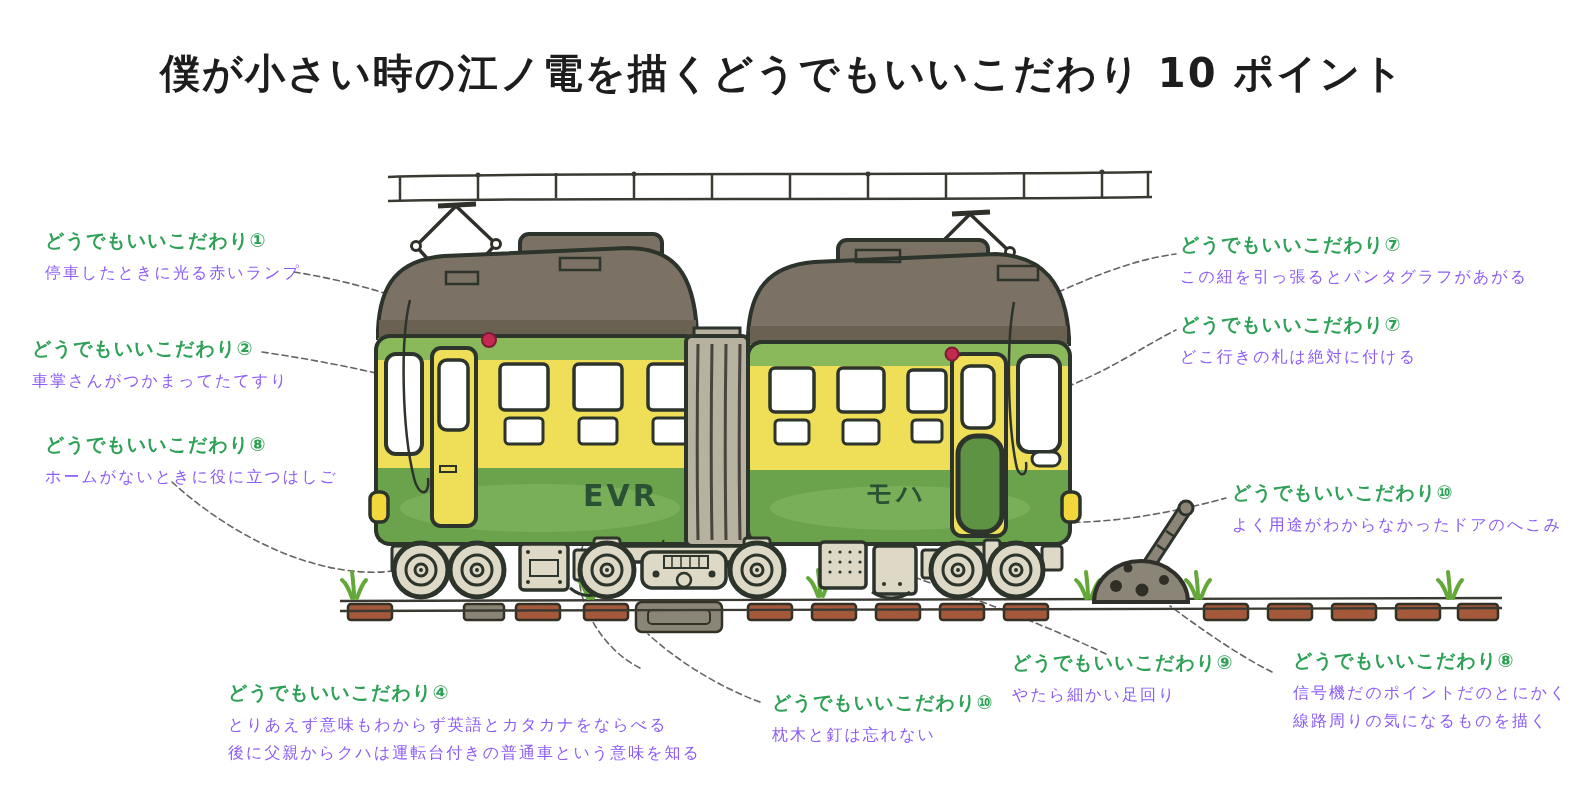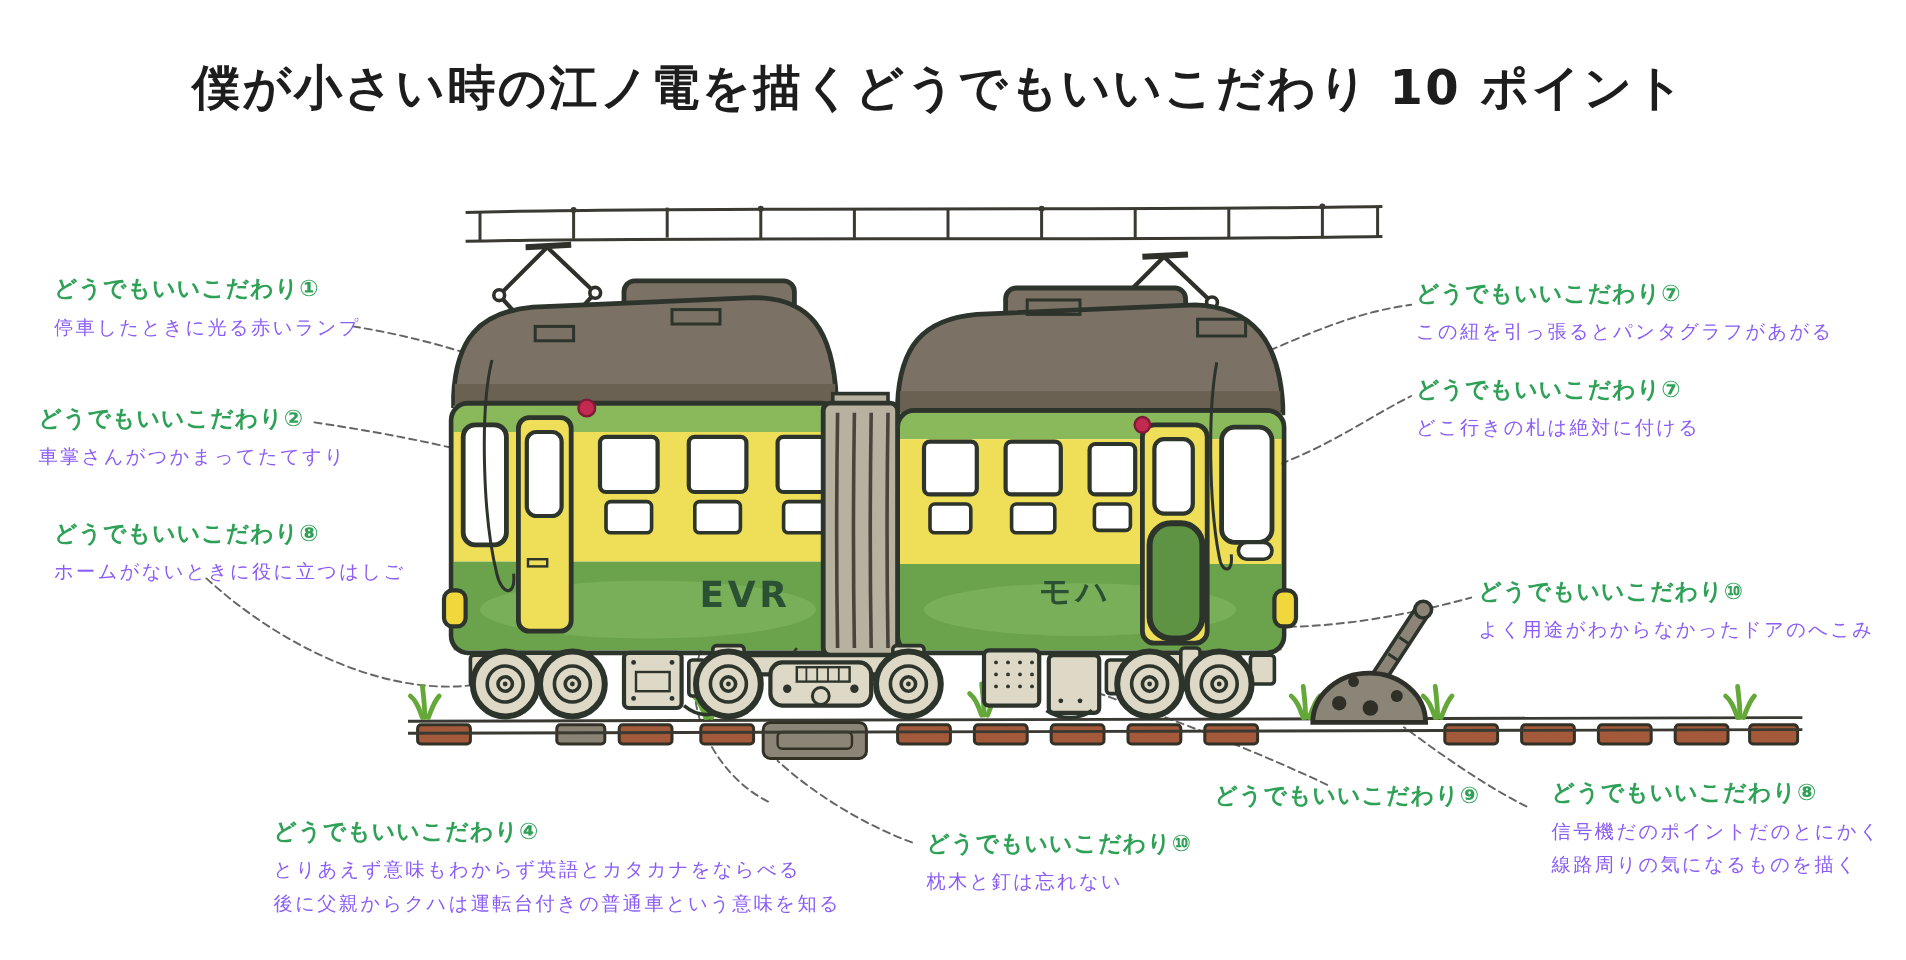--- a/index.html
+++ b/index.html
@@ -323,19 +323,20 @@
     <div class="lb">どうでもいいこだわり⑩</div>
     <div class="ds">よく用途がわからなかったドアのへこみ</div>
   </div>
   <div class="ann" id="a8">
     <div class="lb">どうでもいいこだわり⑧</div>
     <div class="ds">信号機だのポイントだのとにかく</div>
     <div class="ds" style="margin-top:0;">線路周りの気になるものを描く</div>
   </div>
   <div class="ann" id="a9">
     <div class="lb">どうでもいいこだわり⑨</div>
+    <div class="ds">やたら細かい足回り</div>
   </div>
   <div class="ann" id="a10">
     <div class="lb">どうでもいいこだわり⑩</div>
     <div class="ds">枕木と釘は忘れない</div>
   </div>
 
 </div>
 
 </body></html>

